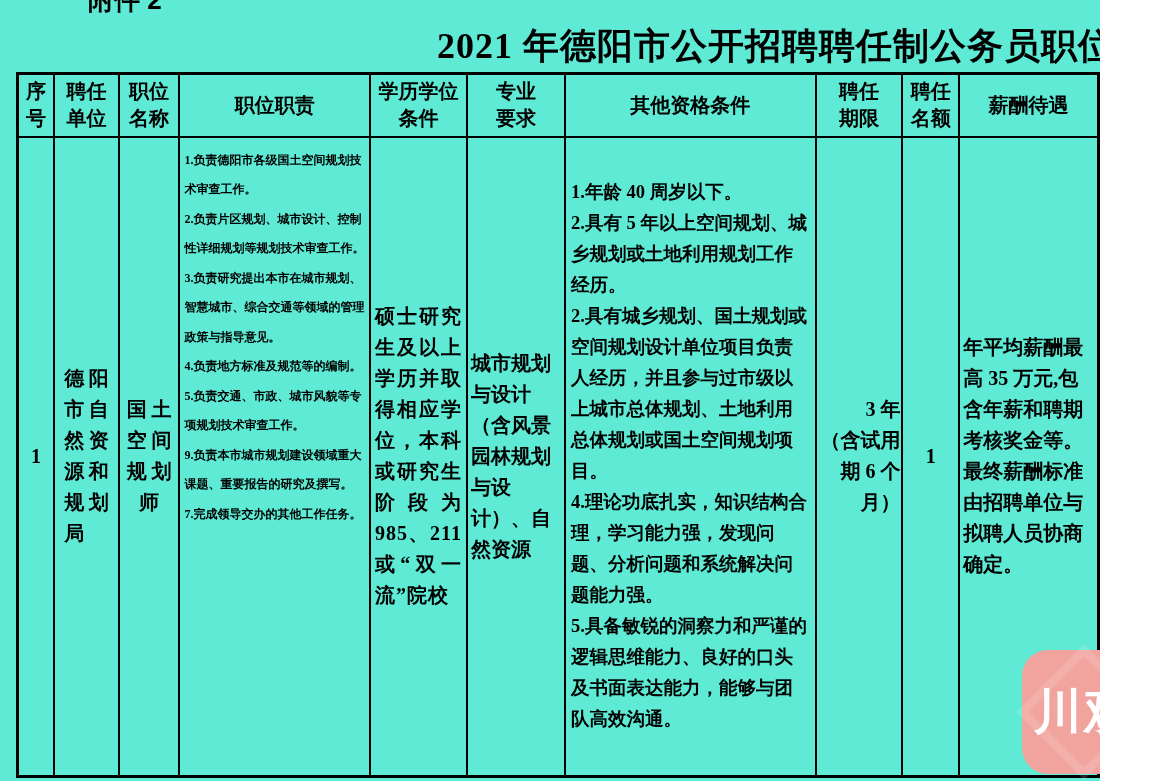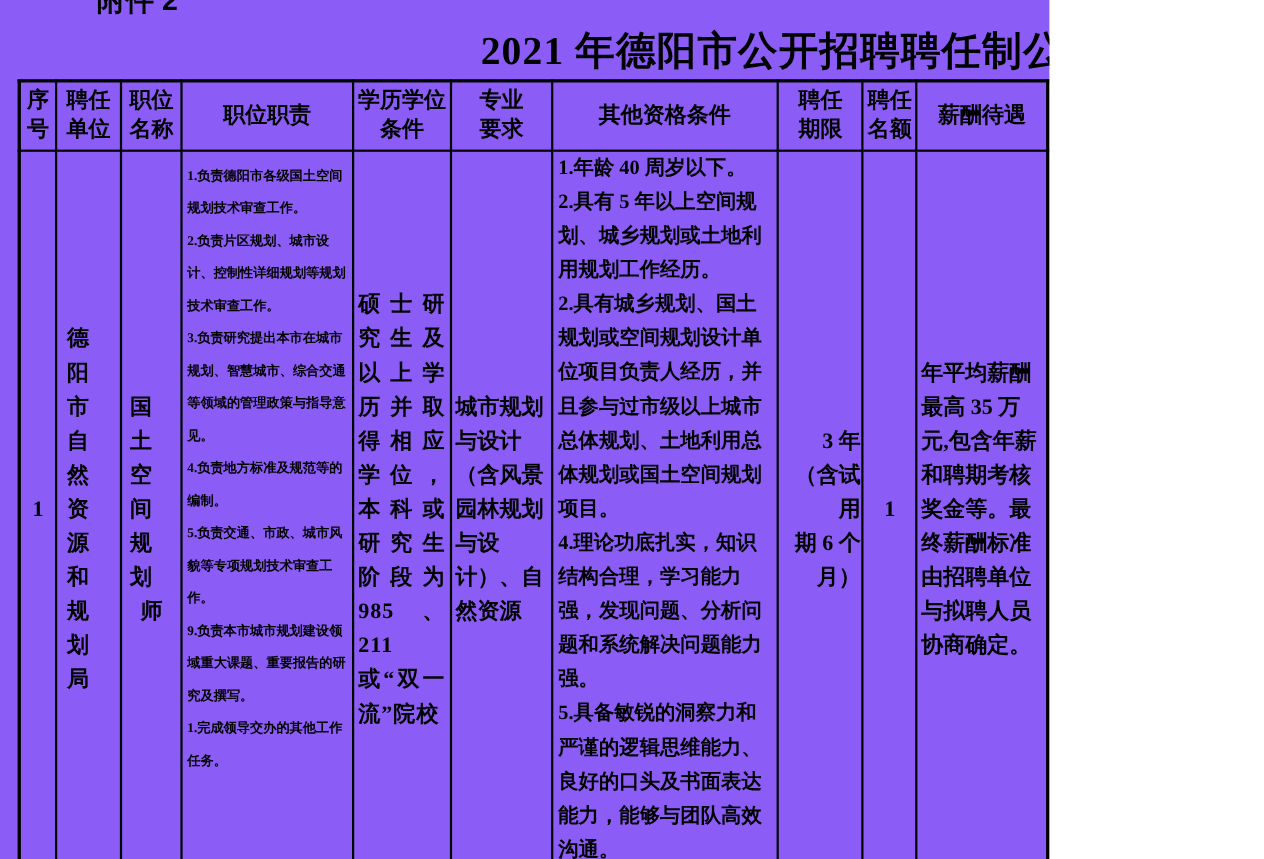--- a/index.html
+++ b/index.html
@@ -4,24 +4,24 @@
 <style>
   html, body {
     margin: 0;
     padding: 0;
     background: #ffffff;
     color: #000000;
     font-family: "Liberation Serif", serif;
   }
   .page {
     position: relative;
-    width: 954px;
+    width: 1100px;
     height: 781px;
     overflow: hidden;
-    background: #8b5cf6;
+    background: #5eead4;
   }
   .attachment {
     position: absolute;
     left: 88px;
     top: -17px;
     font-family: "Liberation Sans", sans-serif;
     font-weight: bold;
     font-size: 26px;
     white-space: nowrap;
   }
@@ -183,21 +183,21 @@
         <td class="c-serial">1</td>
         <td class="c-employer">德阳市自然资源和规划局</td>
         <td class="c-position">国土空间规划师</td>
         <td class="c-duties">
           <p>1.负责德阳市各级国土空间规划技术审查工作。</p>
           <p>2.负责片区规划、城市设计、控制性详细规划等规划技术审查工作。</p>
           <p>3.负责研究提出本市在城市规划、智慧城市、综合交通等领域的管理政策与指导意见。</p>
           <p>4.负责地方标准及规范等的编制。</p>
           <p>5.负责交通、市政、城市风貌等专项规划技术审查工作。</p>
           <p>9.负责本市城市规划建设领域重大课题、重要报告的研究及撰写。</p>
-          <p>1.完成领导交办的其他工作任务。</p>
+          <p>7.完成领导交办的其他工作任务。</p>
         </td>
         <td class="c-education">硕士研究生及以上学历并取得相应学位，本科或研究生阶段为985、211或“双一流”院校</td>
         <td class="c-major">城市规划与设计（含风景园林规划与设计）、自然资源</td>
         <td class="c-quals">
           <p>1.年龄 40 周岁以下。</p>
           <p>2.具有 5 年以上空间规划、城乡规划或土地利用规划工作经历。</p>
           <p>2.具有城乡规划、国土规划或空间规划设计单位项目负责人经历，并且参与过市级以上城市总体规划、土地利用总体规划或国土空间规划项目。</p>
           <p>4.理论功底扎实，知识结构合理，学习能力强，发现问题、分析问题和系统解决问题能力强。</p>
           <p>5.具备敏锐的洞察力和严谨的逻辑思维能力、良好的口头及书面表达能力，能够与团队高效沟通。</p>
         </td>

